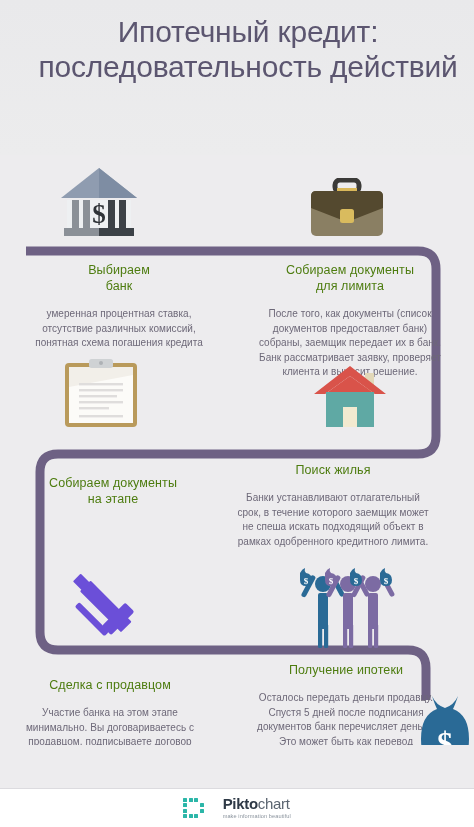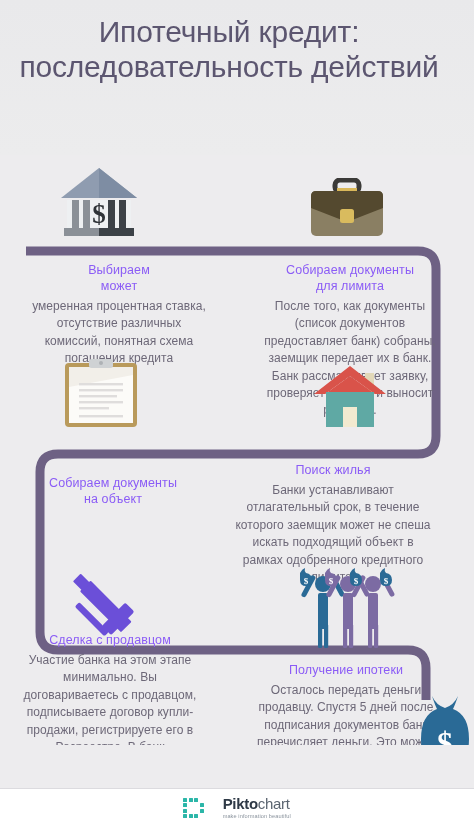--- a/index.html
+++ b/index.html
@@ -19,21 +19,21 @@
 
   
   .header {
     position: absolute;
     left: 0; top: 0;
     width: 474px; height: 155px;
     background: linear-gradient(180deg, #e9e9eb 0%, #ececed 100%);
   }
   .header-title {
     position: absolute;
-    left: 4px; top: 14px;
+    left: 23px; top: 14px;
     width: 450px;
     text-align: center;
     font-size: 30px;
     line-height: 1.18;
     font-weight: 400;
     letter-spacing: -0.2px;
     color: #5c5670;
   }
 
   
@@ -46,26 +46,26 @@
 
   
   .step {
     position: absolute;
     text-align: center;
   }
   .step-title {
     font-size: 12.5px;
     line-height: 1.28;
     font-weight: 400;
-    color: #8b5cf6;
+    color: #4d7c0f;
     letter-spacing: 0.1px;
   }
   .step-desc {
-    margin-top: 4px;
-    font-size: 12px;
+    margin-top: 13px;
+    font-size: 10px;
     line-height: 1.45;
     color: #6d6878;
     letter-spacing: 0.05px;
   }
 
   .icon-wrap {
     position: absolute;
   }
 
   
@@ -146,21 +146,21 @@
       <rect x="30" y="10" width="20" height="6" fill="#d9b85a"></rect>
       <rect x="4" y="13" width="72" height="45" rx="5" fill="#8a7f63"></rect>
       <path d="M4,18 Q4,13 9,13 L71,13 Q76,13 76,18 L76,30 L40,44 L4,30 Z" fill="#54492f"></path>
       <rect x="33" y="31" width="14" height="14" rx="2.5" fill="#d9bb5e"></rect>
     </svg>
   </div>
 
   <div class="step" style="left:28px; top:262px; width:182px;">
     <div class="step-title">
       <span>Выбираем</span><br>
-      <span>может</span>
+      <span>банк</span>
     </div>
     <div class="step-desc">умеренная процентная ставка, отсутствие различных комиссий, понятная схема погашения кредита</div>
   </div>
 
   <div class="step" style="left:258px; top:262px; width:184px;">
     <div class="step-title">
       <span>Собираем документы</span><br>
       <span>для лимита</span>
     </div>
     <div class="step-desc">После того, как документы (список документов предоставляет банк) собраны, заемщик передает их в банк. Банк рассматривает заявку, проверяет клиента и выносит решение.</div>
@@ -191,21 +191,21 @@
       <polygon points="37,3 73,31 62,31 37,13 12,31 1,31" fill="#d9534a"></polygon>
       <polygon points="37,13 62,31 12,31" fill="#d9534a"></polygon>
       <rect x="13" y="29" width="48" height="35" fill="#5fa9a4"></rect>
       <rect x="30" y="44" width="14" height="20" fill="#f2ead0"></rect>
     </svg>
   </div>
 
   <div class="step" style="left:18px; top:475px; width:190px;">
     <div class="step-title">
       <span>Собираем документы</span><br>
-      <span>на объект</span>
+      <span>на этапе</span>
     </div>
   </div>
 
   <div class="step" style="left:235px; top:462px; width:196px;">
     <div class="step-title">Поиск жилья</div>
     <div class="step-desc">Банки устанавливают отлагательный срок, в течение которого заемщик может не спеша искать подходящий объект в рамках одобренного кредитного лимита.</div>
   </div>
 
   <div class="icon-wrap" style="left:60px; top:563px; width:88px; height:82px;">
     <svg viewBox="0 0 88 82" width="88" height="82">
@@ -253,21 +253,21 @@
       </g>
       <g fill="#2a6a96">
         <path d="M58,7 q2,-4 5,-5 q-1,3 1,5 q6,1 6,7 q0,6 -6,6 q-6,0 -6,-6 q0,-5 0,-7 z"></path>
         <path d="M88,7 q2,-4 5,-5 q-1,3 1,5 q6,1 6,7 q0,6 -6,6 q-6,0 -6,-6 q0,-5 0,-7 z"></path>
       </g>
       <text x="64" y="18" font-family="Liberation Serif, serif" font-size="9" font-weight="700" fill="#ffffff" text-anchor="middle">$</text>
       <text x="94" y="18" font-family="Liberation Serif, serif" font-size="9" font-weight="700" fill="#ffffff" text-anchor="middle">$</text>
     </svg>
   </div>
 
-  <div class="step" style="left:14px; top:632px; width:192px;">
+  <div class="step" style="left:14px; top:677px; width:192px;">
     <div class="step-title">Сделка с продавцом</div>
     <div class="step-desc">Участие банка на этом этапе минимально. Вы договариваетесь с продавцом, подписываете договор купли-продажи, регистрируете его в Росреестре. В банк предоставляете один из оригиналов договора, затем страхуете недвижимость.</div>
   </div>
 
   <div class="step" style="left:248px; top:662px; width:196px;">
     <div class="step-title">Получение ипотеки</div>
     <div class="step-desc">Осталось передать деньги продавцу. Спустя 5 дней после подписания документов банк перечисляет деньги. Это может быть как перевод непосредственно продавцу, так и выдача денег покупателю с последующей передачей.</div>
   </div>
 
   <div class="icon-wrap" style="left:414px; top:694px; width:62px; height:76px;">

